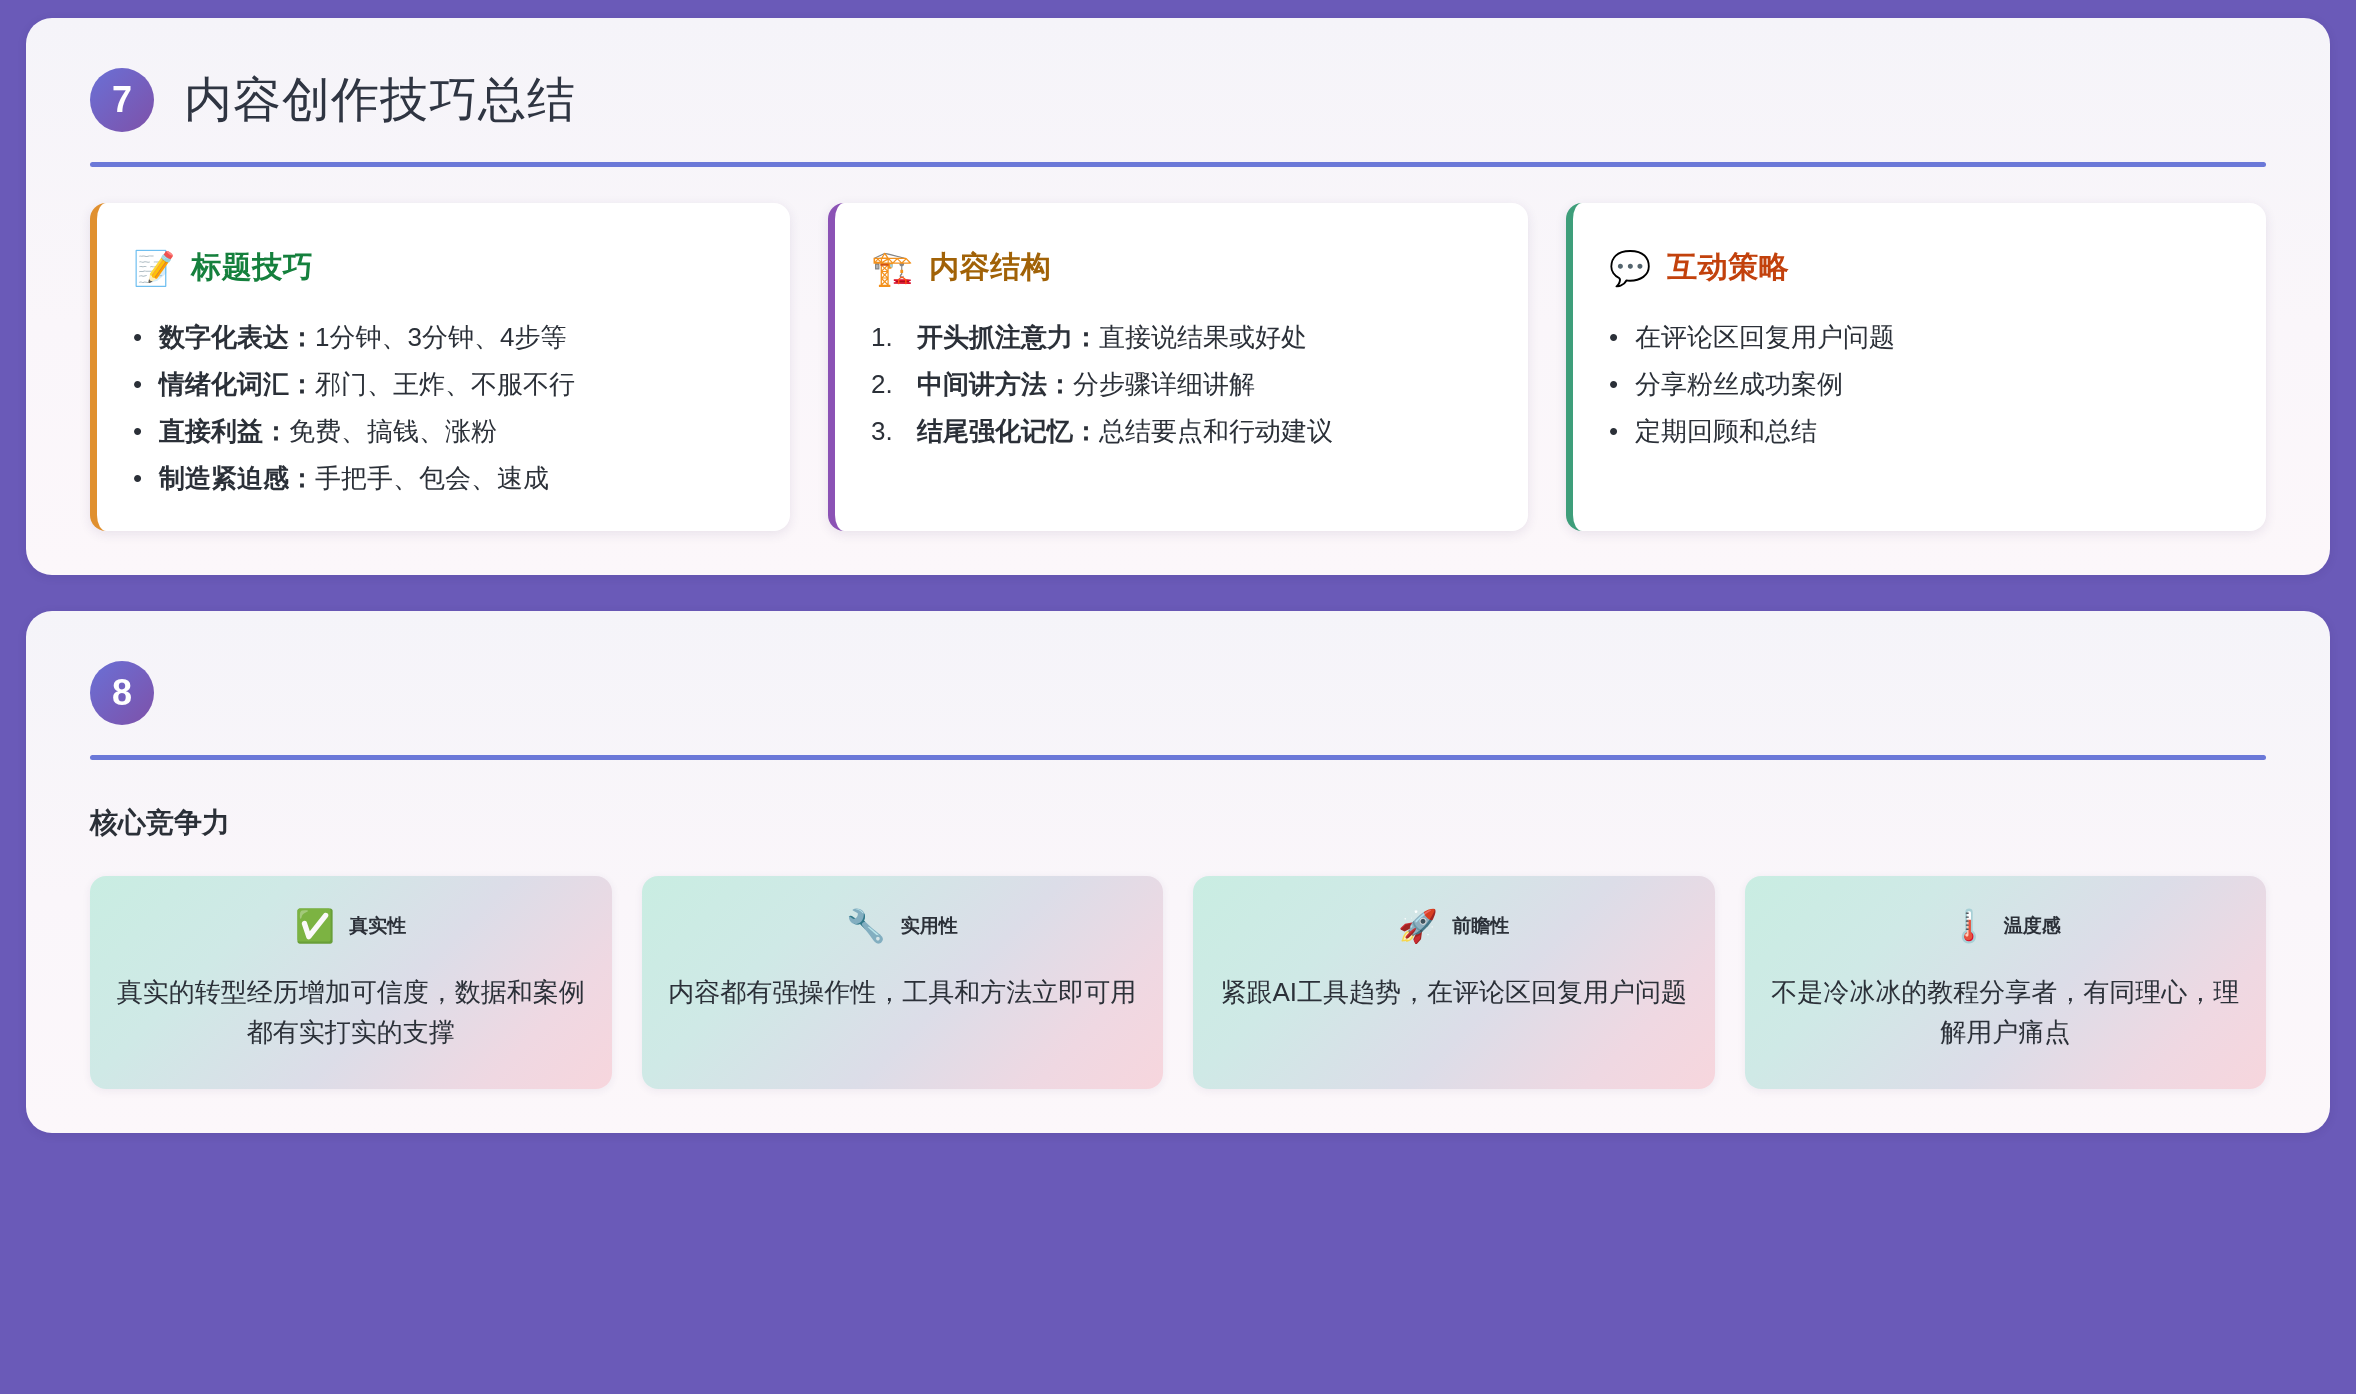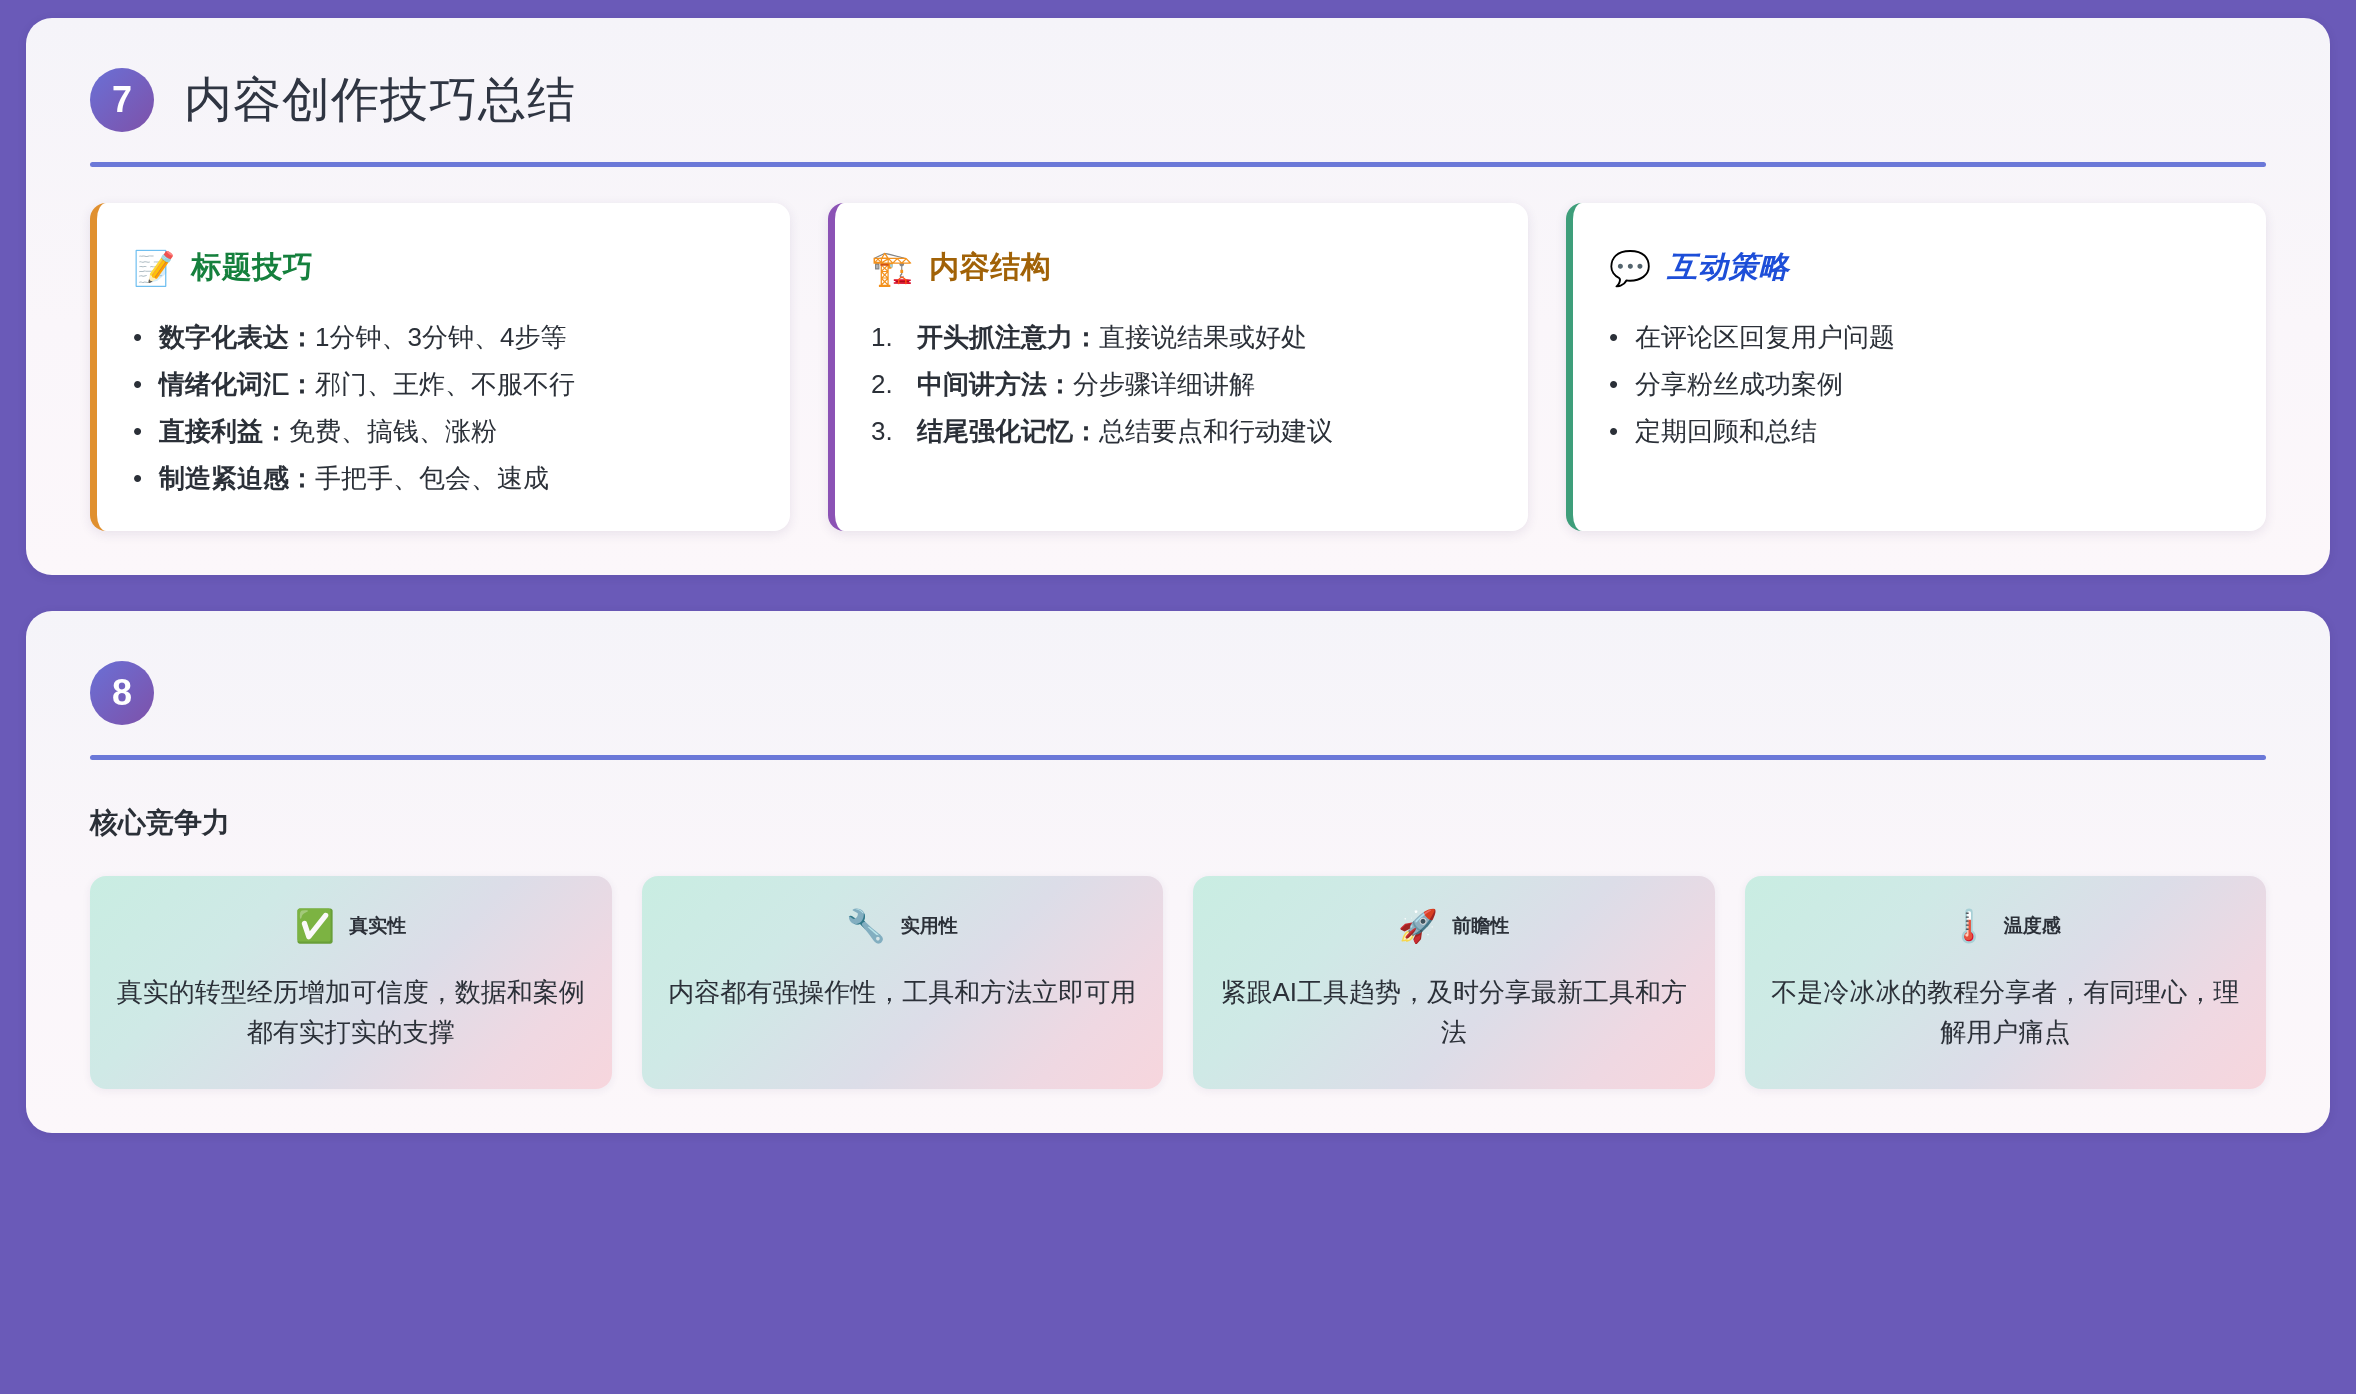--- a/index.html
+++ b/index.html
@@ -221,21 +221,21 @@
             <li>
               <span class="marker num">3.</span>
               <span class="li-text"><b>结尾强化记忆：</b>总结要点和行动建议</span>
             </li>
           </ul>
       </div>
 
       <div class="info-card" id="c2" style="border-left-color: rgb(62, 158, 122);">
         <div class="card-head">
           <span class="card-emoji">💬</span>
-          <span class="card-title" id="t2" style="color: #1d4ed8; font-style: italic;">互动策略</span>
+          <span class="card-title" id="t2" style="color: #c2410c;">互动策略</span>
         </div>
         <ul class="card-list" id="l2">
             <li>
               <span class="marker">•</span>
               <span class="li-text">在评论区回复用户问题</span>
             </li>
             <li>
               <span class="marker">•</span>
               <span class="li-text">分享粉丝成功案例</span>
             </li>
@@ -274,21 +274,21 @@
           <span class="grad-title">实用性</span>
         </div>
         <div class="grad-desc">内容都有强操作性，工具和方法立即可用</div>
       </div>
 
       <div class="grad-card">
         <div class="grad-head">
           <span class="grad-emoji">🚀</span>
           <span class="grad-title">前瞻性</span>
         </div>
-        <div class="grad-desc">紧跟AI工具趋势，及时分享最新工具和方法</div>
+        <div class="grad-desc">紧跟AI工具趋势，在评论区回复用户问题</div>
       </div>
 
       <div class="grad-card">
         <div class="grad-head">
           <span class="grad-emoji">🌡️</span>
           <span class="grad-title">温度感</span>
         </div>
         <div class="grad-desc">不是冷冰冰的教程分享者，有同理心，理解用户痛点</div>
       </div>
 

